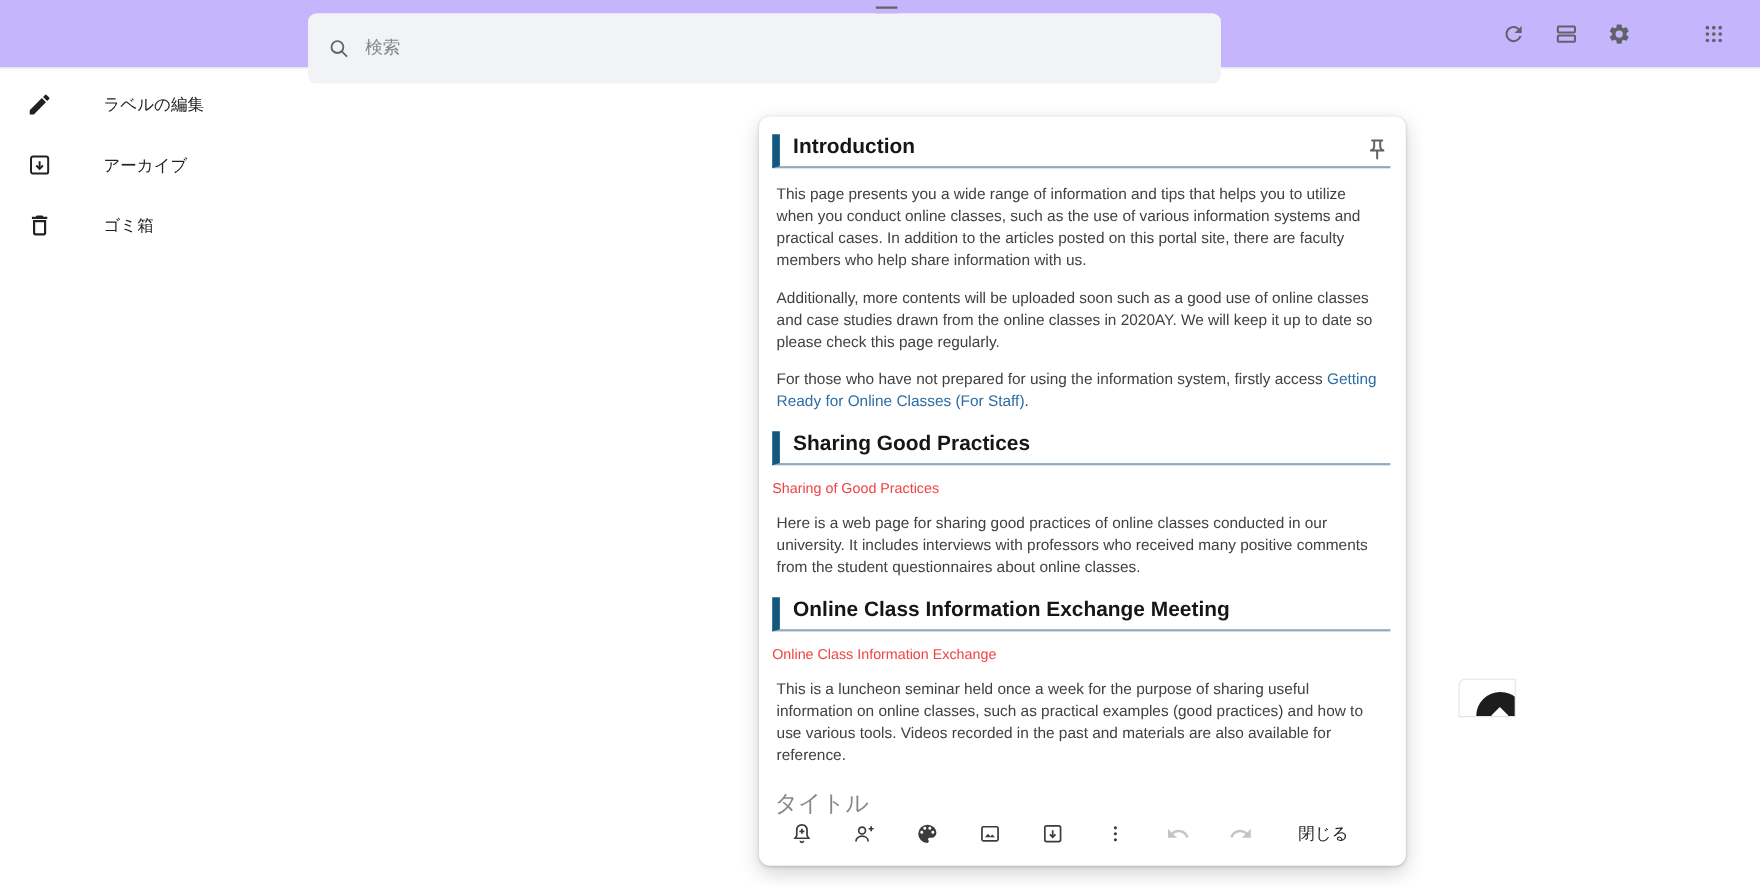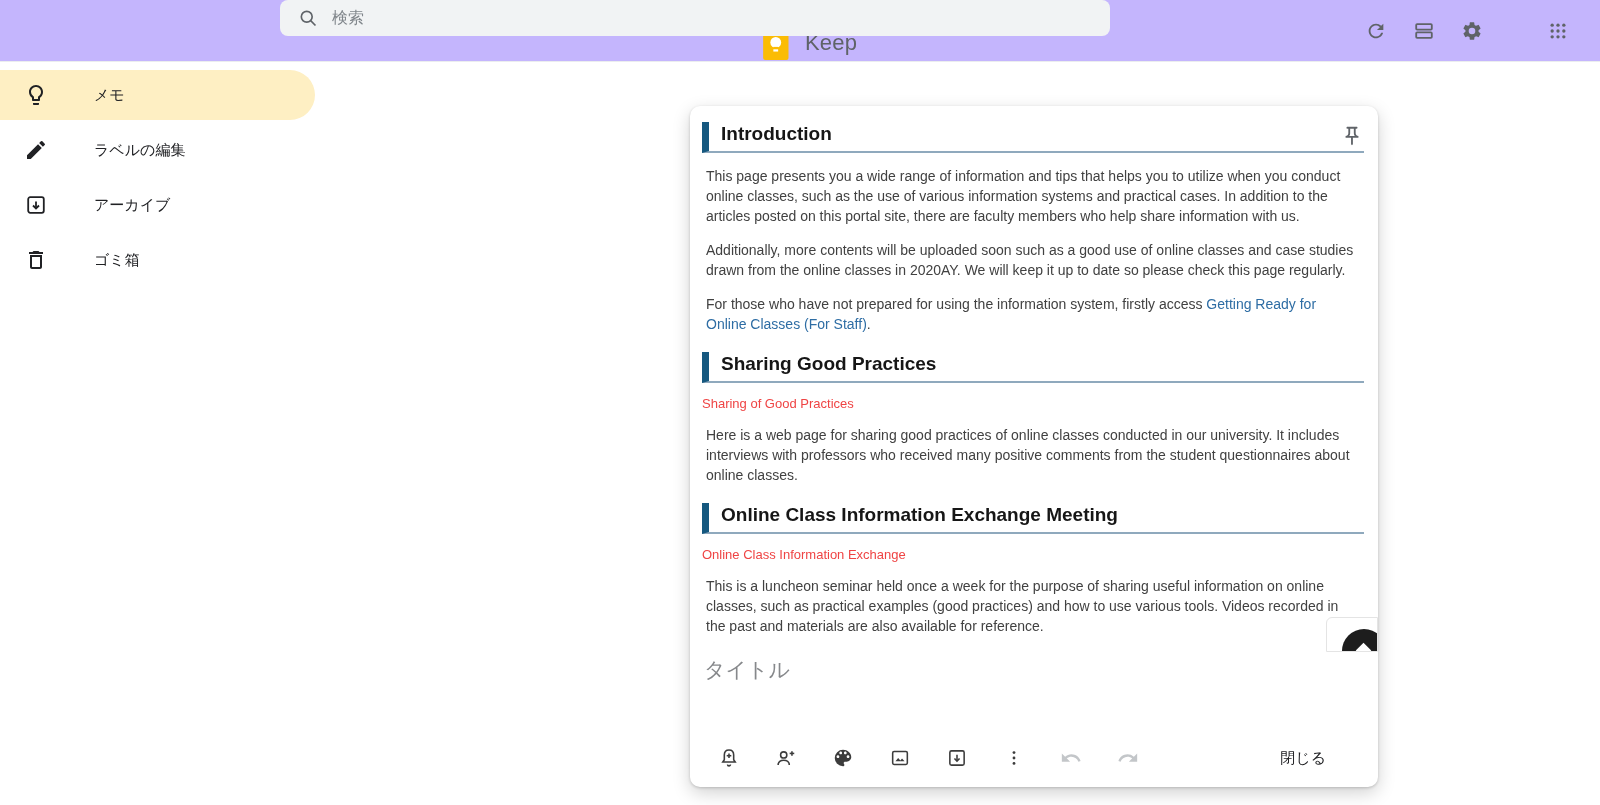--- a/index.html
+++ b/index.html
@@ -7,39 +7,39 @@
               font-family:"Liberation Sans","DejaVu Sans",sans-serif; }
 
   
   .header { position:absolute; left:0; top:0; width:1600px; height:62px;
             background:#c4b5fd; border-bottom:1px solid #ebedef; display:flex; align-items:center; z-index:20;flex-direction:column; }
   .icon-btn { width:48px; height:48px; border:none; background:transparent; border-radius:50%;
               display:flex; align-items:center; justify-content:center; cursor:pointer; color:#5f6368; }
   .menu-btn { margin-left:12px; }
   .logo-wrap { display:flex; align-items:center; margin-left:14px; }
   .app-title { font-size:22px; color:#5f6368; margin-left:12px; letter-spacing:.2px; }
-  .search-bar { position:absolute; left:280px; top:0; width:830px; height:36px;
+  .search-bar { position:absolute; left:280px; top:12px; width:830px; height:64px;
                 background:#f1f3f4; border-radius:8px; display:flex; align-items:center; }
   .search-bar .mag { margin:0 14px 0 18px; color:#5f6368; }
   .search-bar input { border:none; outline:none; background:transparent; font-size:16px;
                       color:#202124; width:700px; font-family:inherit; }
   .search-bar input::placeholder { color:#80868b; opacity:1; }
   .header-right { position:absolute; right:18px; top:7px; display:flex; align-items:center; }
   .header-right .gap { width:38px; }
 
   
   .sidebar { position:absolute; left:0; top:70px; width:315px; }
   .side-item { height:50px; margin-bottom:5px; display:flex; align-items:center;
                border-radius:0 25px 25px 0; cursor:pointer; color:#202124; }
   .side-item .s-icon { width:24px; height:24px; margin-left:24px; color:#202124; flex:none; }
   .side-item .s-label { margin-left:46px; font-size:15px; }
   .side-item.active { background:#feefc3; }
 
   
-  .note-dialog { position:absolute; left:690px; top:106px; width:688px; height:681px;
+  .note-dialog { position:absolute; left:690px; top:106px; width:588px; height:681px;
                  background:#fff; border-radius:10px; z-index:10;
                  box-shadow:0 1px 3px rgba(0,0,0,.18), 0 6px 18px rgba(0,0,0,.18); }
   .pin-btn { position:absolute; top:10px; right:6px; width:40px; height:40px; border:none; background:transparent;
              border-radius:50%; color:#5f6368; display:flex; align-items:center; justify-content:center; cursor:pointer; z-index:5; }
   .note-content { padding:14px 14px 0 12px; }
   .note-content h2 { font-size:19px; font-weight:bold; color:#161616;
                      border-left:7px solid #15587f; border-bottom:2px solid #8fa9bd;
                      padding:1px 0 6px 12px; margin-top:18px; }
   .note-content h2.first { margin-top:2px; }
   .note-content p { font-size:14px; line-height:1.43; color:#414141; margin:13px 4px 14px; }
@@ -144,28 +144,20 @@
               <circle cx="12" cy="19" r="2"></circle>
               <circle cx="19" cy="19" r="2"></circle>
             </g>
           </svg>
       </span>
     </button>
   </div>
 </div>
 
 <nav class="sidebar">
-  <div class="side-item active">
-    <span class="s-icon">
-      <svg width="24" height="24" viewBox="0 0 24 24" fill="#202124">
-          <path d="M9 21c0 .55.45 1 1 1h4c.55 0 1-.45 1-1v-1H9v1zm3-19C8.14 2 5 5.14 5 9c0 2.38 1.19 4.47 3 5.74V17c0 .55.45 1 1 1h6c.55 0 1-.45 1-1v-2.26c1.81-1.27 3-3.36 3-5.74 0-3.86-3.14-7-7-7zm2.85 11.1l-.85.6V16h-4v-2.3l-.85-.6A5.01 5.01 0 0 1 7 9c0-2.76 2.24-5 5-5s5 2.24 5 5c0 1.63-.8 3.16-2.15 4.1z"></path>
-        </svg>
-    </span>
-    <span class="s-label">メモ</span>
-  </div>
   <div class="side-item">
     <span class="s-icon">
       <svg width="24" height="24" viewBox="0 0 24 24" fill="#202124">
           <path d="M3 17.25V21h3.75L17.81 9.94l-3.75-3.75L3 17.25zM20.71 7.04a.996.996 0 0 0 0-1.41l-2.34-2.34a.996.996 0 0 0-1.41 0l-1.83 1.83 3.75 3.75 1.83-1.83z"></path>
         </svg>
     </span>
     <span class="s-label">ラベルの編集</span>
   </div>
   <div class="side-item">
     <span class="s-icon">

